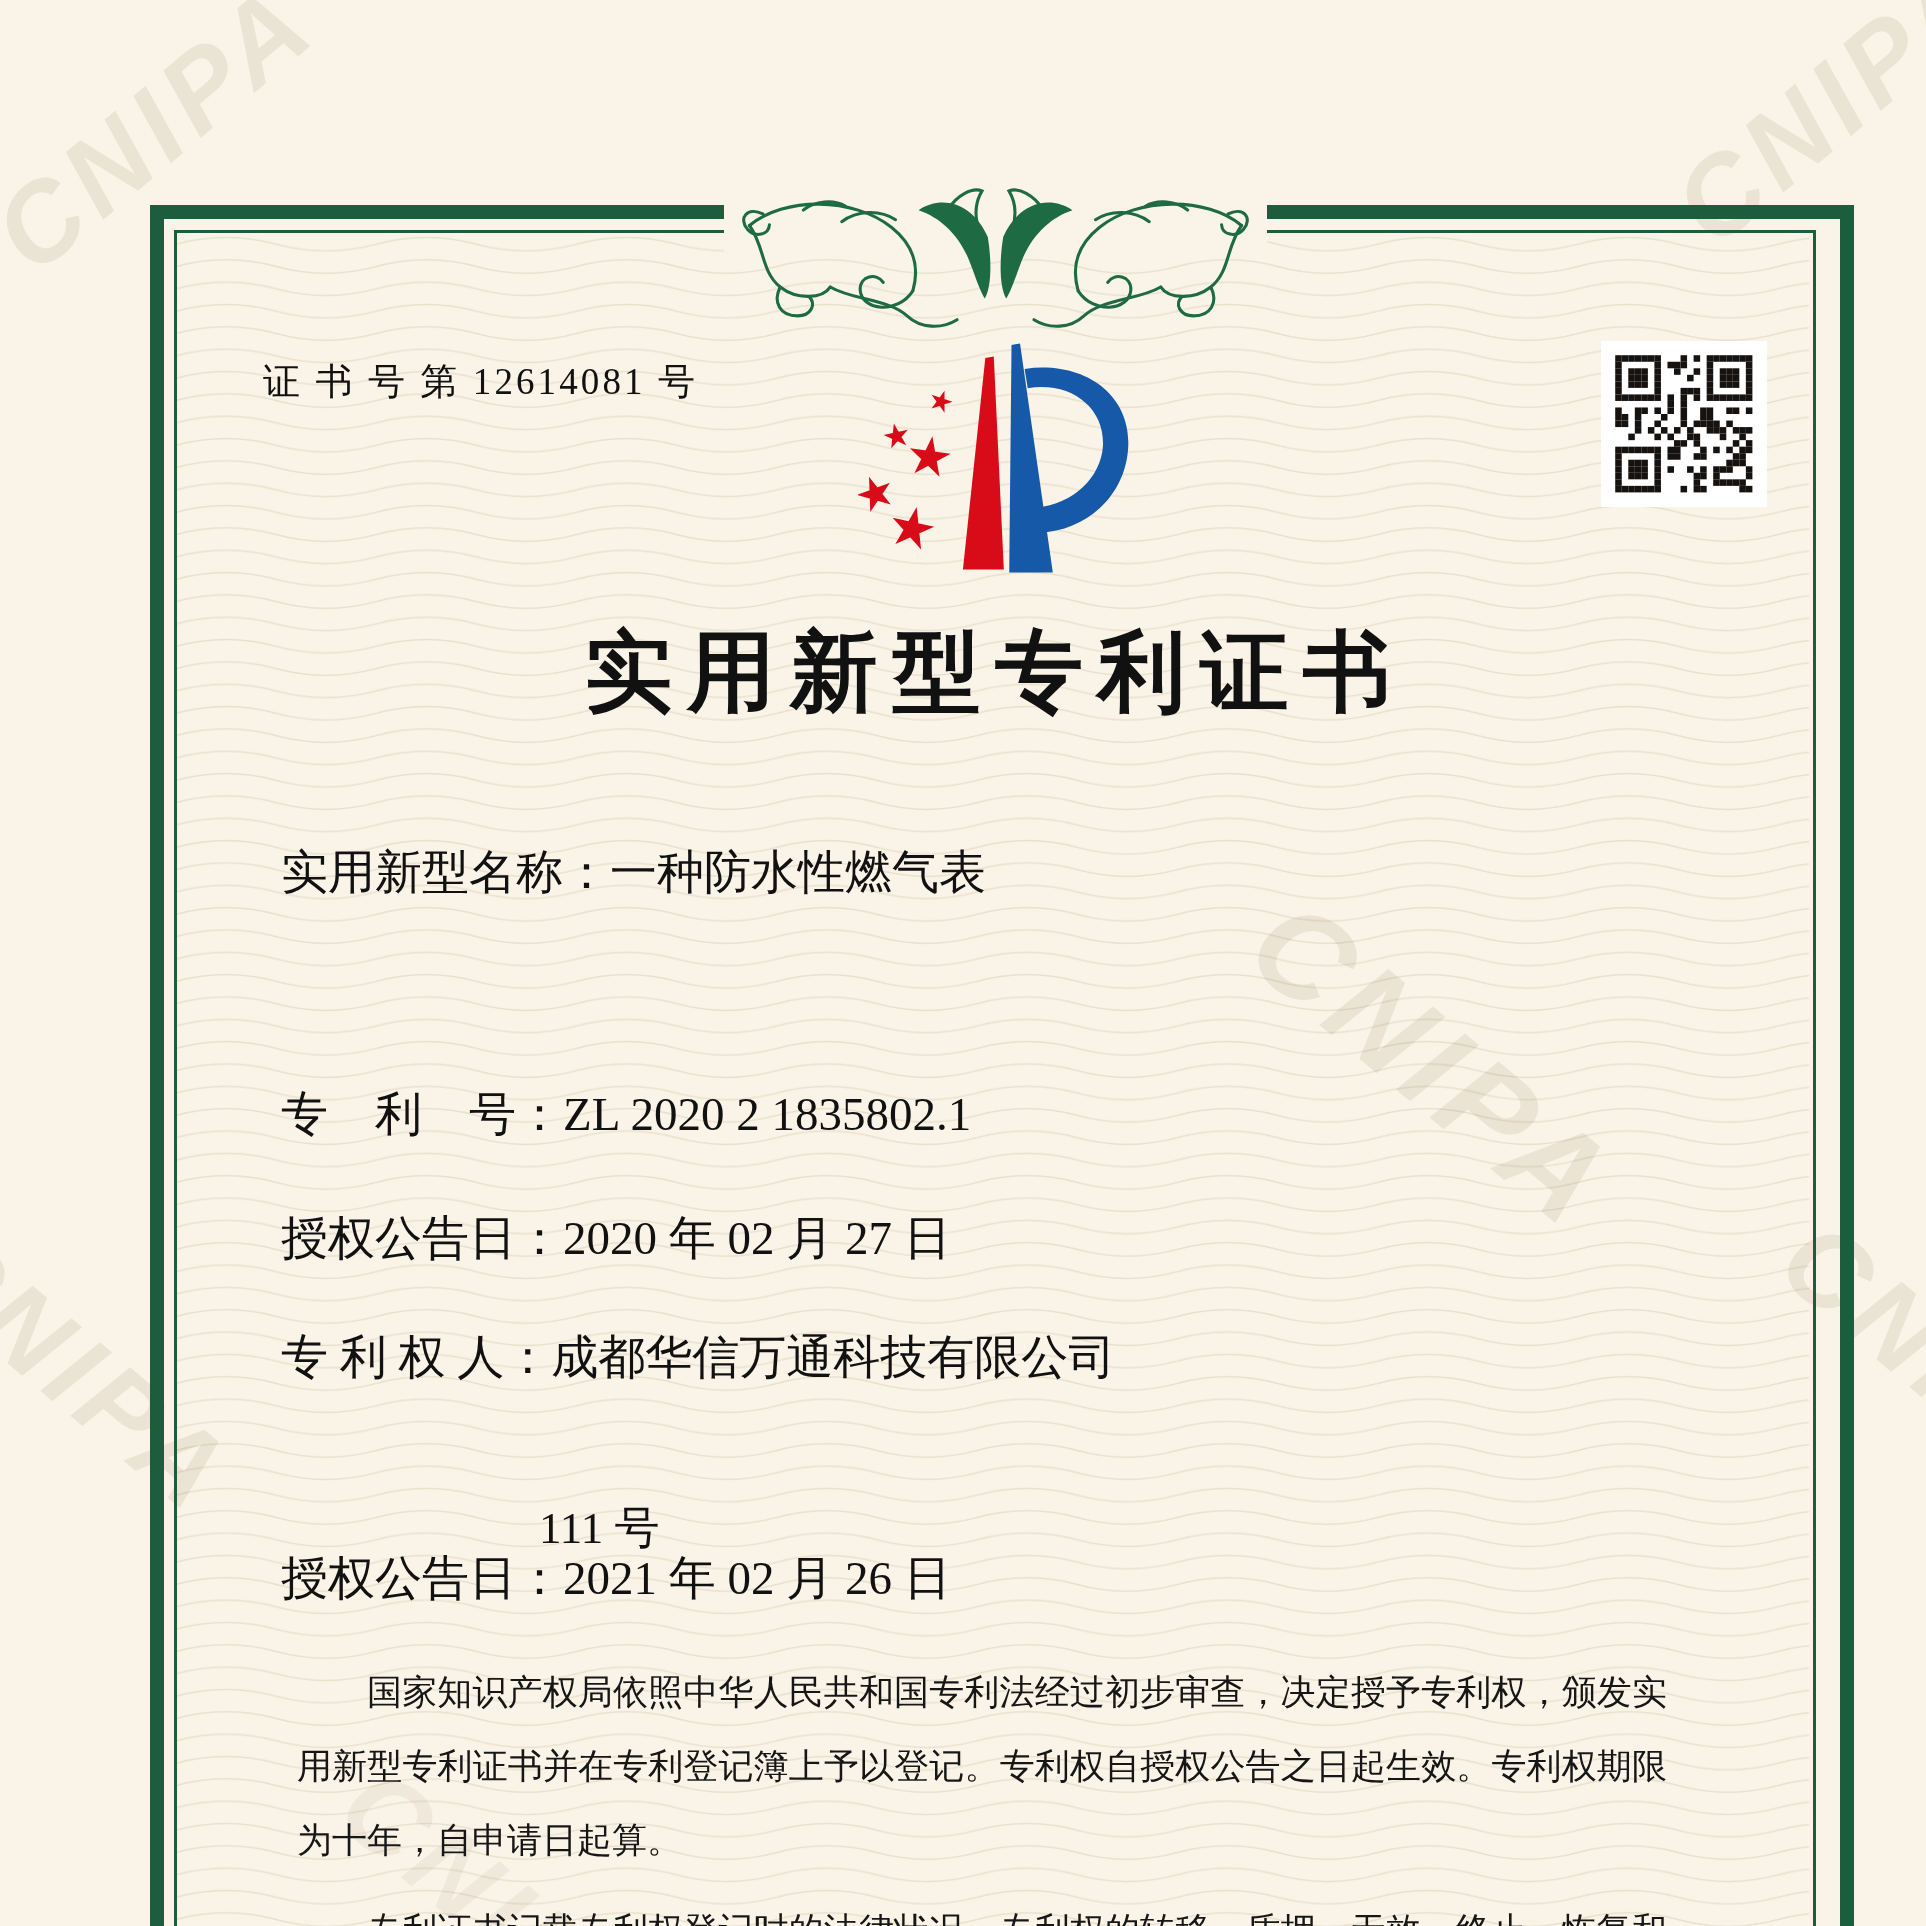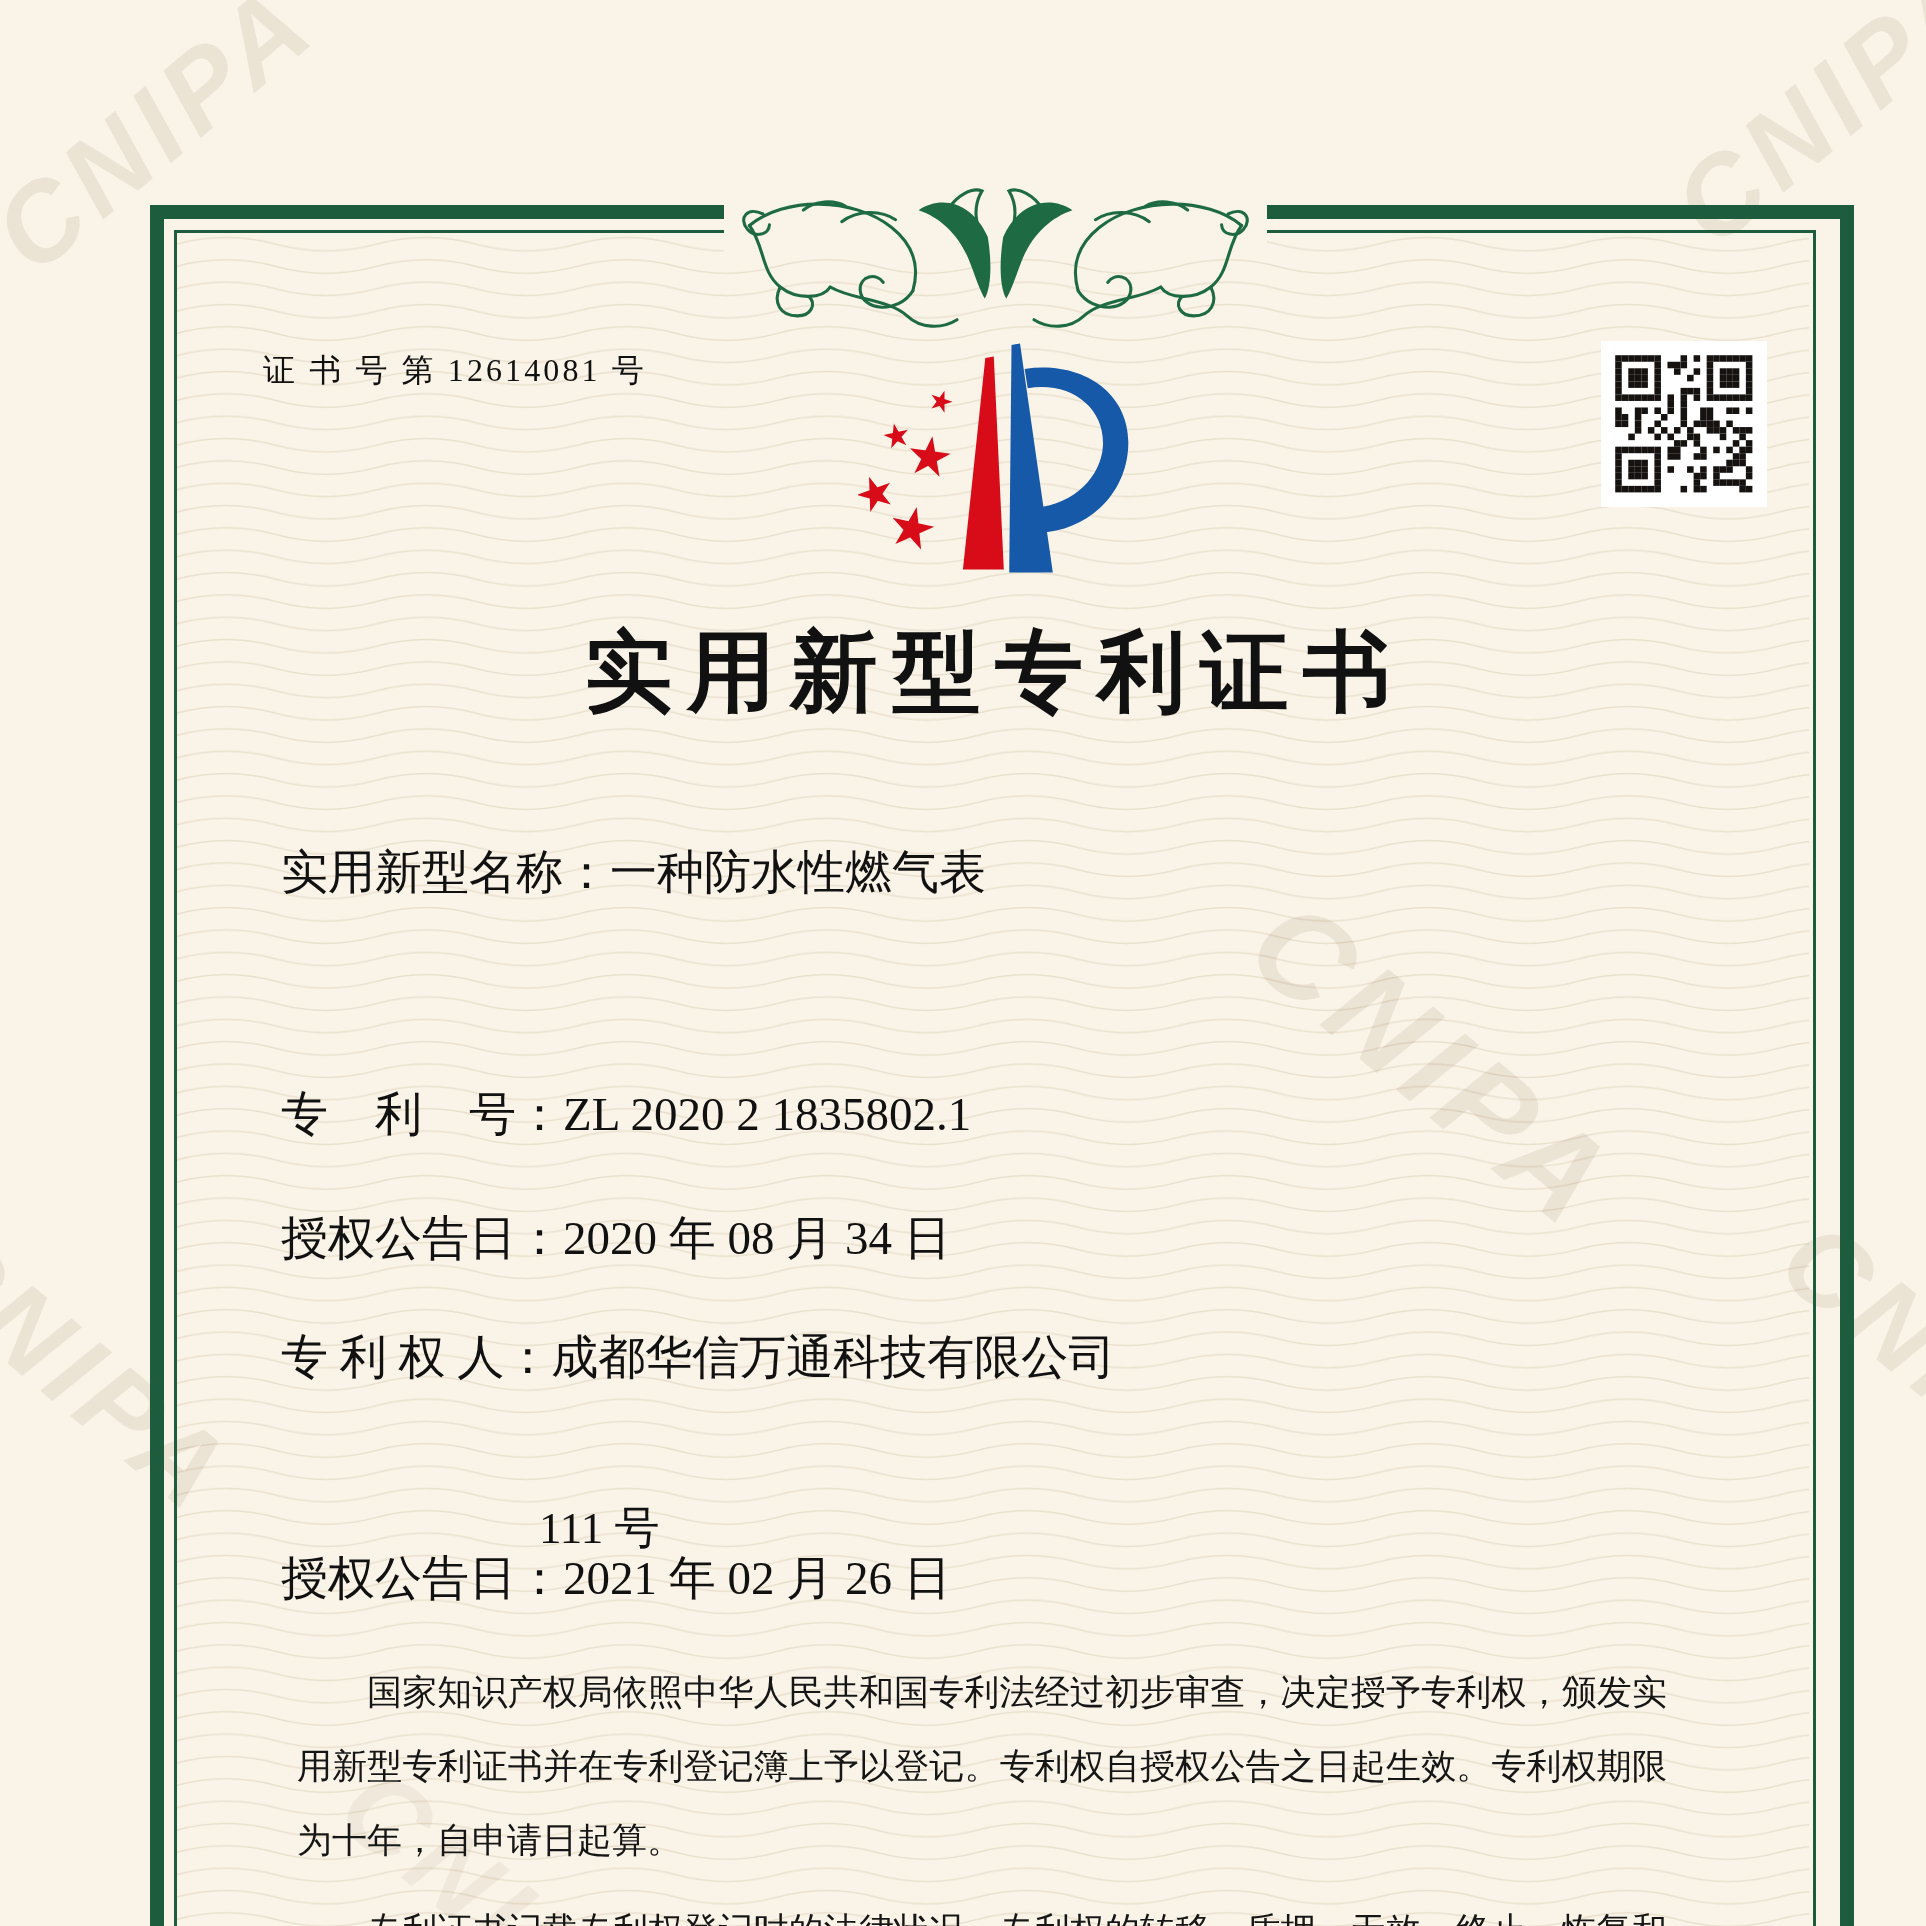--- a/index.html
+++ b/index.html
@@ -10,21 +10,21 @@
   .frame-outer{left:150px;top:205px;width:1676px;height:2487px;border:14px solid #1d5c3c;}
   .frame-inner{left:174px;top:230px;width:1636px;height:2436px;border:3.1px solid #1d5c3c;}
   .ornament-mask{left:724px;top:193px;width:543px;height:59px;background:#faf4e8;}
   
   .wm{position:absolute;font-family:"Liberation Sans","DejaVu Sans",sans-serif;
       font-style:italic;font-weight:700;font-size:110px;letter-spacing:8.5px;
       color:rgba(128,106,78,0.12);transform:translate(-50%,-50%) rotate(40deg);white-space:nowrap;}
   .wm.up{transform:translate(-50%,-50%) rotate(-40deg);}
   .wm.big{font-size:127px;}
   
-  .cert-no{left:263px;top:349px;font-size:32px;letter-spacing:3.1px;}
+  .cert-no{left:263px;top:357px;font-size:37px;letter-spacing:3.1px;}
   .title{left:0;top:613px;width:100%;text-align:center;font-size:88px;font-weight:700;
          letter-spacing:14.6px;white-space:nowrap;}
   .qr-box{left:1601px;top:341px;width:166px;height:166px;background:#fff;}
   
   .frow{left:281px;font-size:47px;white-space:nowrap;}
   .frow .lab{display:inline-block;min-width:247px;}
   .addr2{left:539px;font-size:45px;}
   .grant-no{left:1019px;top:1568px;font-size:35px;white-space:nowrap;}
   
   .body-text{left:281px;top:1640px;width:1402px;font-size:35px;line-height:74px;
@@ -306,21 +306,21 @@
 
   <div class="abs title">实用新型专利证书</div>
 
   <div class="abs frow" style="top:841px;">
     <span class="lab">实用新型名称：</span><span>一种防水性燃气表</span>
   </div>
   <div class="abs frow" style="top:1083px;">
     <span class="lab">专　利　号：</span><span>ZL 2020 2 1835802.1</span>
   </div>
   <div class="abs frow" style="top:1207px;">
-    <span class="lab">授权公告日：</span><span>2020 年 08 月 34 日</span>
+    <span class="lab">授权公告日：</span><span>2020 年 02 月 27 日</span>
   </div>
   <div class="abs frow" style="top:1326px;">
     <span class="lab">专 利 权 人：</span><span>成都华信万通科技有限公司</span>
   </div>
   <div class="abs addr2" style="top:1498px;">111 号</div>
 
   <div class="abs frow" style="top:1547px;text-align:center;">
     <span class="lab">授权公告日：</span><span>2021 年 02 月 26 日</span>
   </div>
 

